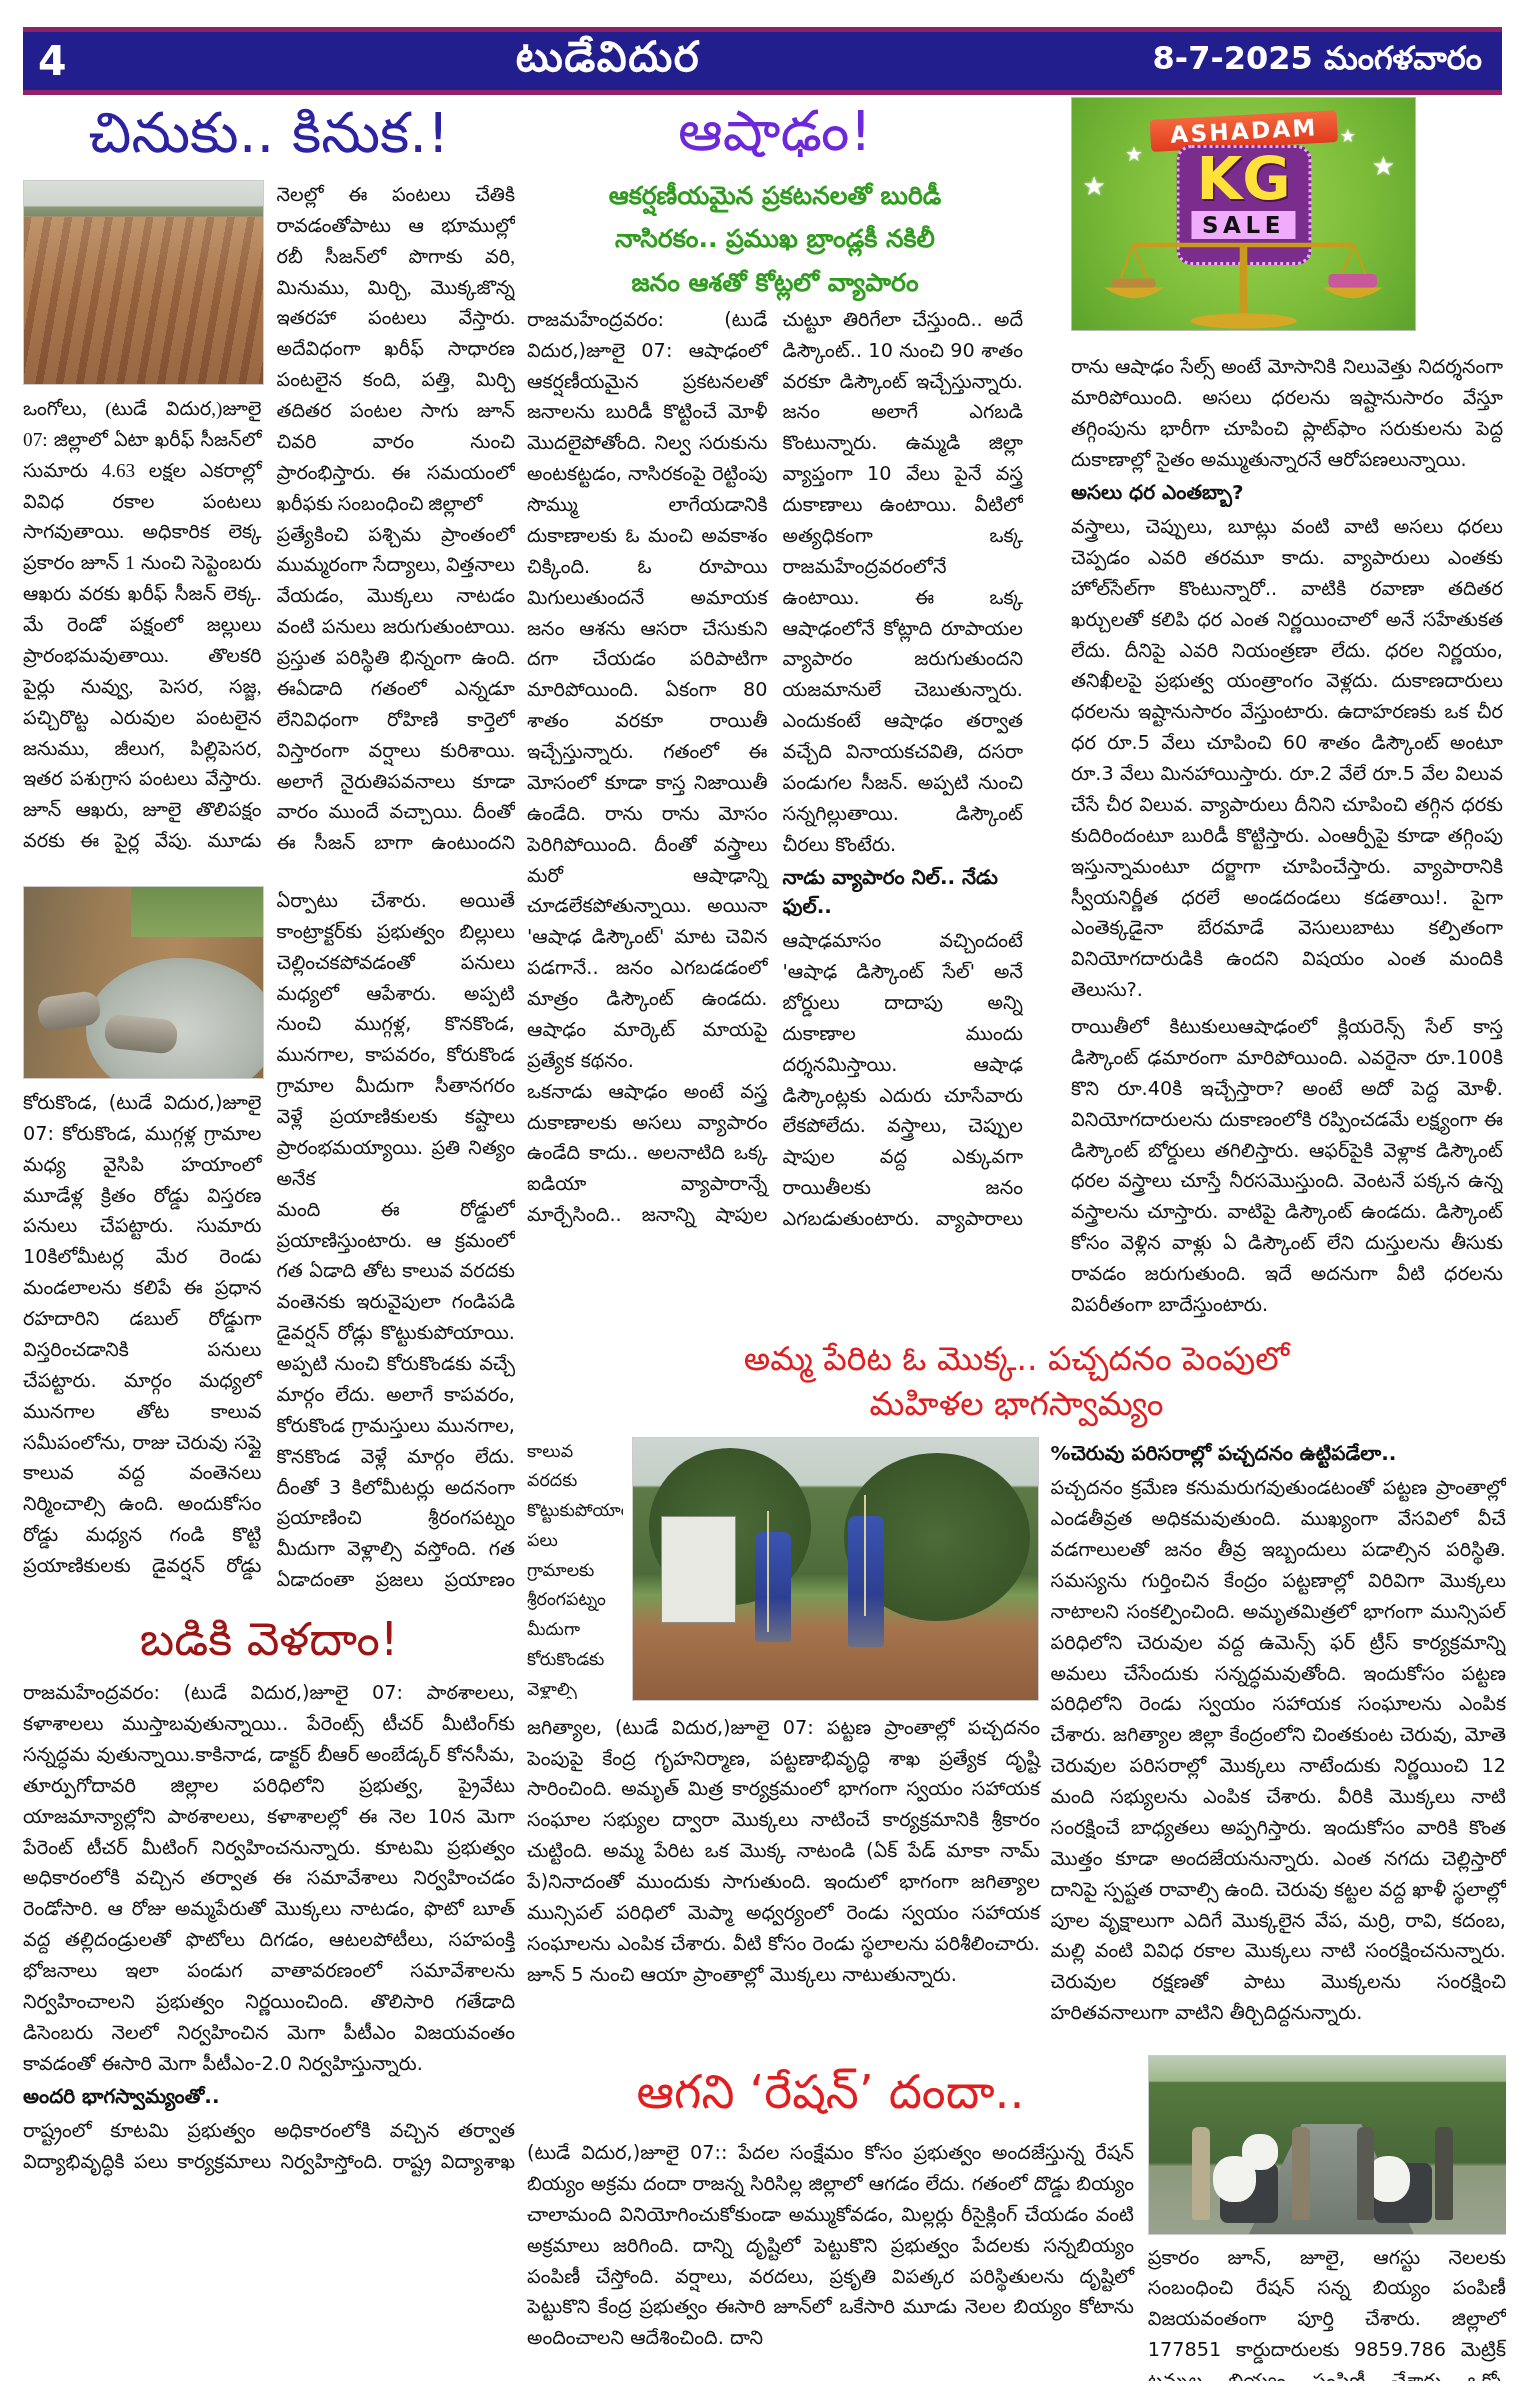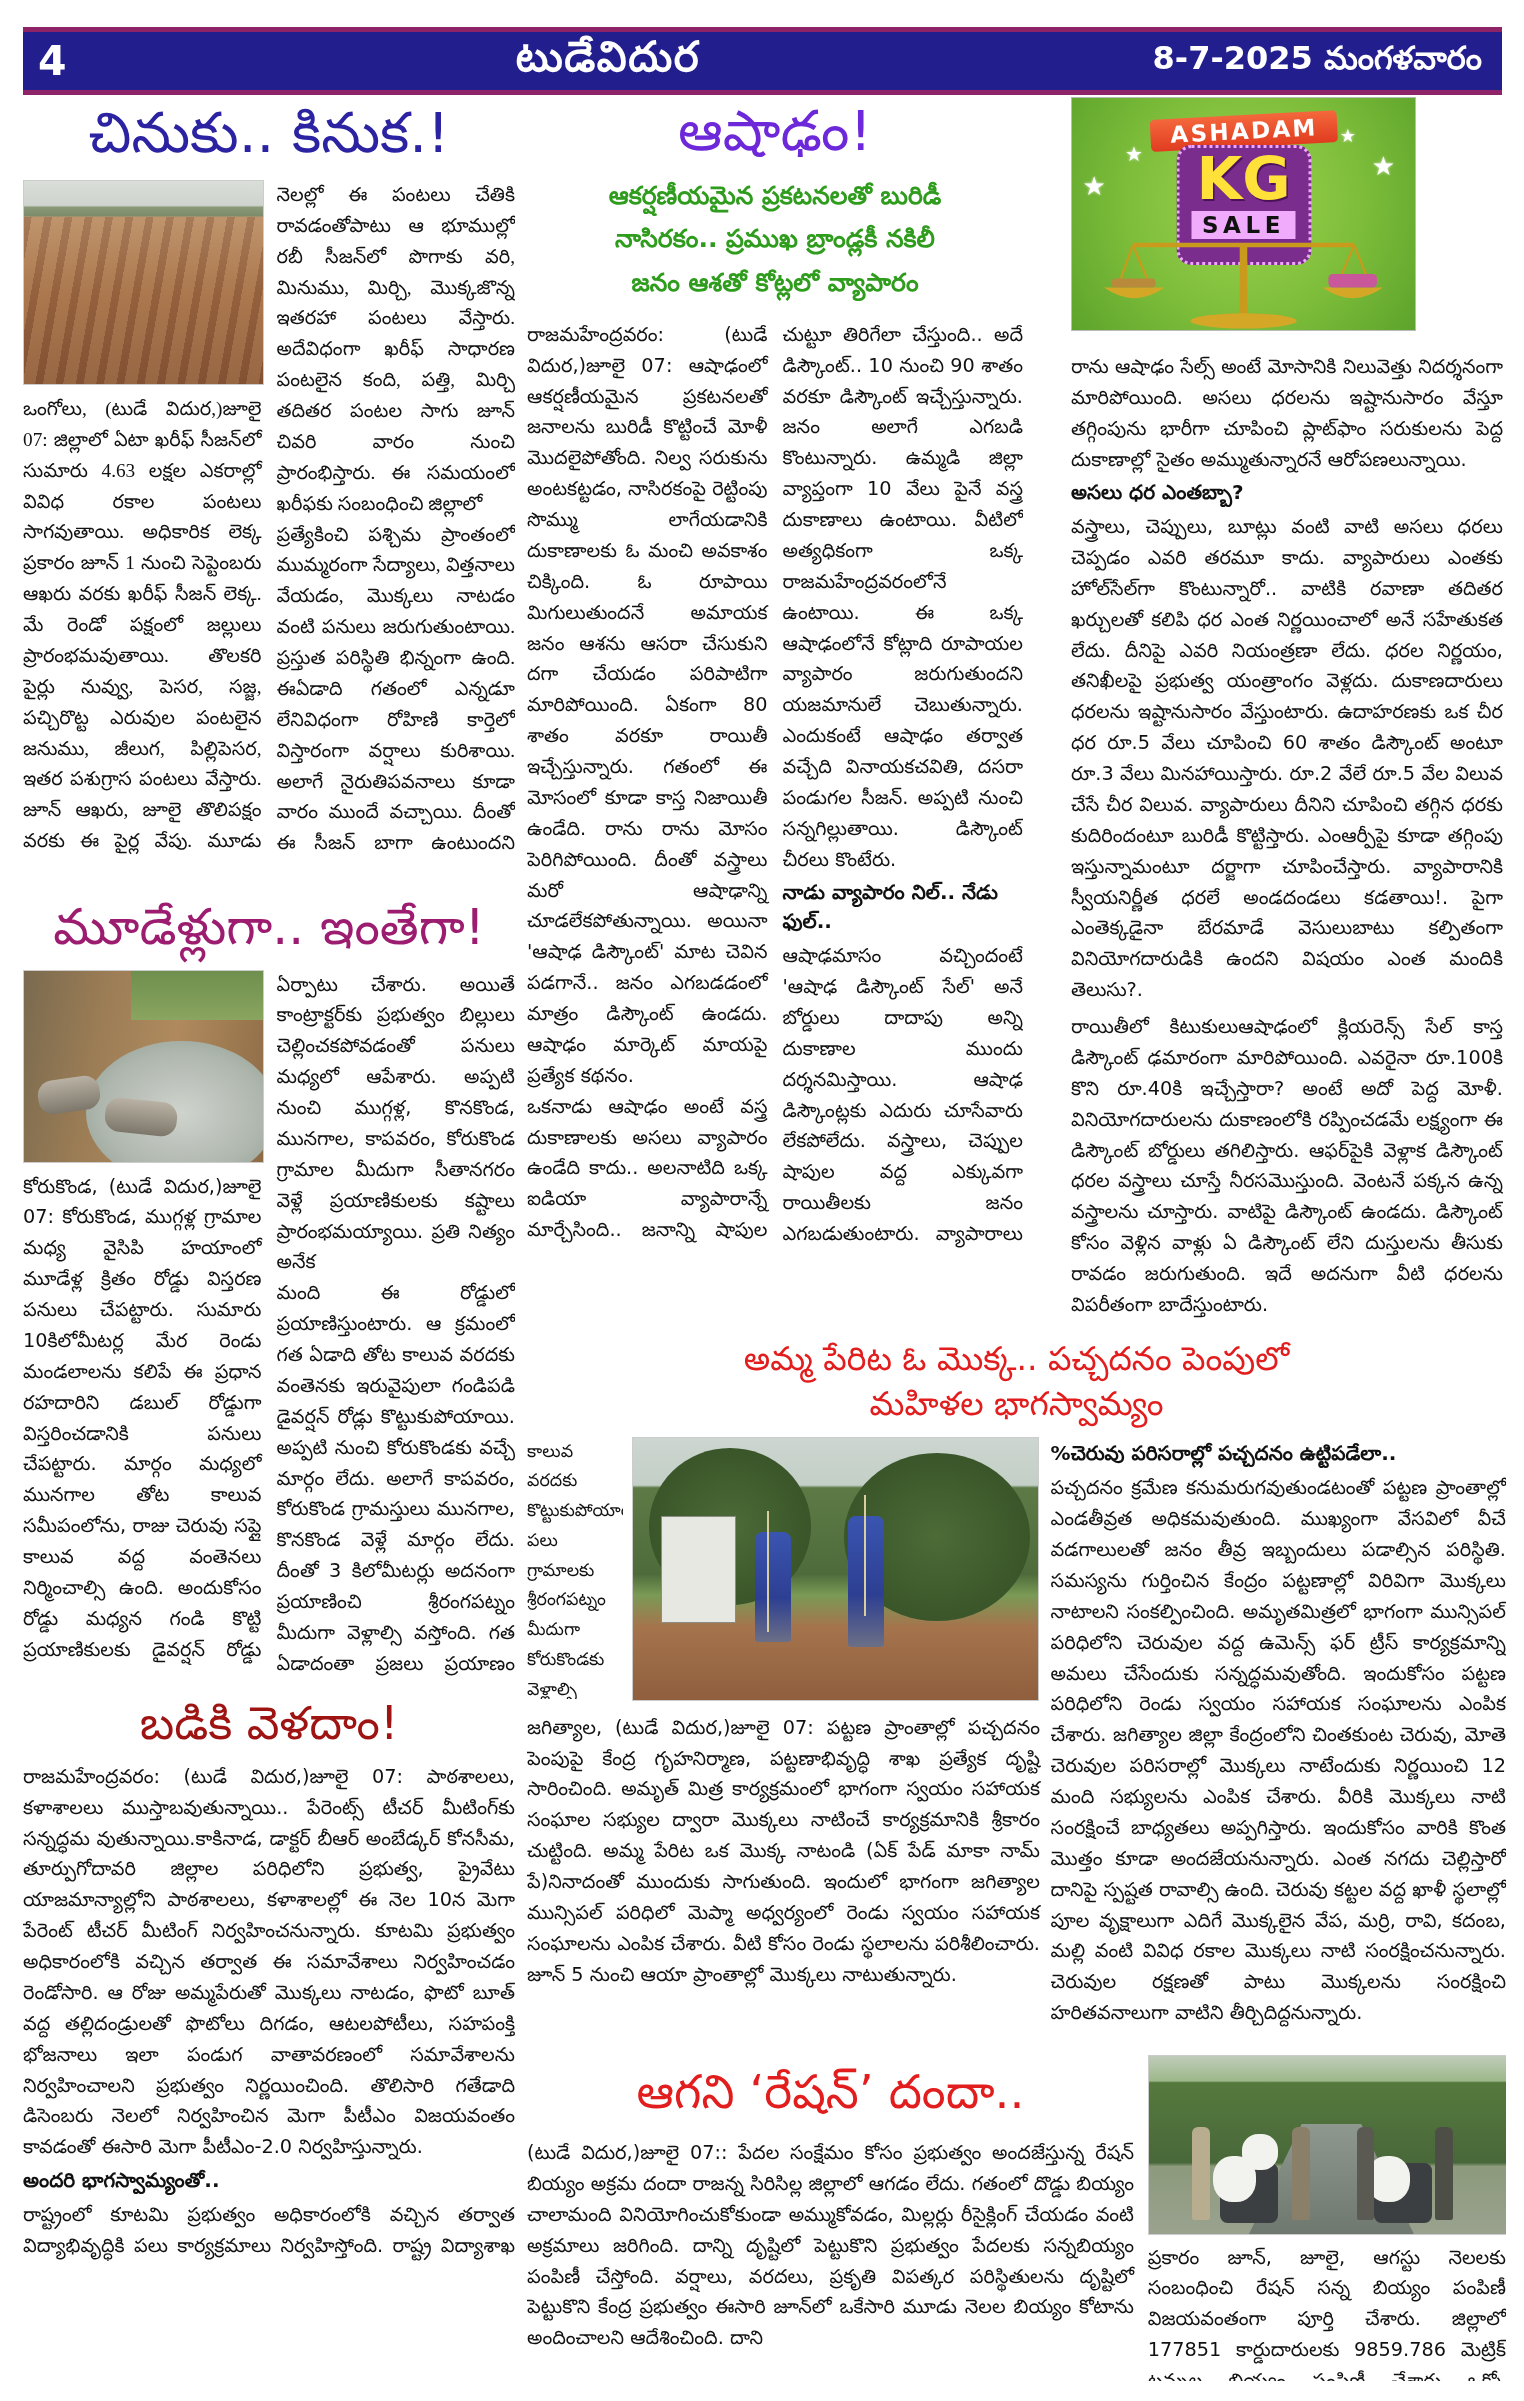--- a/index.html
+++ b/index.html
@@ -123,21 +123,20 @@
         <div class="photo photo-field">
           <div class="rows"></div>
         </div>
         <div class="body-text">ఒంగోలు, (టుడే విదుర,)జూలై 07: జిల్లాలో ఏటా ఖరీఫ్ సీజన్‌లో సుమారు 4.63 లక్షల ఎకరాల్లో వివిధ రకాల పంటలు సాగవుతాయి. అధికారిక లెక్క ప్రకారం జూన్ 1 నుంచి సెప్టెంబరు ఆఖరు వరకు ఖరీఫ్ సీజన్ లెక్క. మే రెండో పక్షంలో జల్లులు ప్రారంభమవుతాయి. తొలకరి పైర్లు నువ్వు, పెసర, సజ్జ, పచ్చిరొట్ట ఎరువుల పంటలైన జనుము, జీలుగ, పిల్లిపెసర, ఇతర పశుగ్రాస పంటలు వేస్తారు. జూన్ ఆఖరు, జూలై తొలిపక్షం వరకు ఈ పైర్ల వేపు. మూడు నెలల్లో ఈ పంటలు చేతికి రావడంతోపాటు ఆ భూముల్లో రబీ సీజన్‌లో పొగాకు వరి, మినుము, మిర్చి, మొక్కజొన్న ఇతరహా పంటలు వేస్తారు. అదేవిధంగా ఖరీఫ్ సాధారణ పంటలైన కంది, పత్తి, మిర్చి తదితర పంటల సాగు జూన్ చివరి వారం నుంచి ప్రారంభిస్తారు. ఈ సమయంలో ఖరీఫకు సంబంధించి జిల్లాలో</div>
         <div class="body-text">ప్రత్యేకించి పశ్చిమ ప్రాంతంలో ముమ్మరంగా సేద్యాలు, విత్తనాలు వేయడం, మొక్కలు నాటడం వంటి పనులు జరుగుతుంటాయి. ప్రస్తుత పరిస్థితి భిన్నంగా ఉంది. ఈఏడాది గతంలో ఎన్నడూ లేనివిధంగా రోహిణి కార్తెలో విస్తారంగా వర్షాలు కురిశాయి. అలాగే నైరుతిపవనాలు కూడా వారం ముందే వచ్చాయి. దీంతో ఈ సీజన్ బాగా ఉంటుందని రైతాంగం భావించింది. సాగుకు ముందుగానే ఉపక్రమించారు. ఆ తర్వాత వర్షాలు మొహం చాటేశాయి.</div>
 
       </div>
     </div>
 
     <div>
-      <div class="hl hl-road">మూడేళ్లుగా.. ఇంతేగా!</div>
       <div class="twocol a2-body">
         <div class="photo photo-canal">
           <div class="green"></div>
           <div class="water"></div>
           <div class="pipe pipe1"></div>
           <div class="pipe pipe2"></div>
         </div>
         <div class="body-text">కోరుకొండ, (టుడే విదుర,)జూలై 07: కోరుకొండ, ముగ్గళ్ల గ్రామాల మధ్య వైసిపి హయాంలో మూడేళ్ల క్రితం రోడ్డు విస్తరణ పనులు చేపట్టారు. సుమారు 10కిలోమీటర్ల మేర రెండు మండలాలను కలిపే ఈ ప్రధాన రహదారిని డబుల్ రోడ్డుగా విస్తరించడానికి పనులు చేపట్టారు. మార్గం మధ్యలో మునగాల తోట కాలువ సమీపంలోను, రాజు చెరువు సప్లై కాలువ వద్ద వంతెనలు నిర్మించాల్సి ఉంది. అందుకోసం రోడ్డు మధ్యన గండి కొట్టి ప్రయాణికులకు డైవర్షన్ రోడ్డు ఏర్పాటు చేశారు. అయితే కాంట్రాక్టర్‌కు ప్రభుత్వం బిల్లులు చెల్లించకపోవడంతో పనులు మధ్యలో ఆపేశారు. అప్పటి నుంచి ముగ్గళ్ల, కొనకొండ, మునగాల, కాపవరం, కోరుకొండ గ్రామాల మీదుగా సీతానగరం వెళ్లే ప్రయాణికులకు కష్టాలు ప్రారంభమయ్యాయి. ప్రతి నిత్యం అనేక</div>
         <div class="body-text">మంది ఈ రోడ్డులో ప్రయాణిస్తుంటారు. ఆ క్రమంలో గత ఏడాది తోట కాలువ వరదకు వంతెనకు ఇరువైపులా గండిపడి డైవర్షన్ రోడ్లు కొట్టుకుపోయాయి. అప్పటి నుంచి కోరుకొండకు వచ్చే మార్గం లేదు. అలాగే కాపవరం, కోరుకొండ గ్రామస్తులు మునగాల, కొనకొండ వెళ్లే మార్గం లేదు. దీంతో 3 కిలోమీటర్లు అదనంగా ప్రయాణించి శ్రీరంగపట్నం మీదుగా వెళ్లాల్సి వస్తోంది. గత ఏడాదంతా ప్రజలు ప్రయాణం చేసి ఇబ్బందులు పడ్డారు. ఈ విషయాన్ని ఎమ్మెల్యే బత్తుల బలరామకృష్ణ దృష్టికి తీసుకెళ్లగా ఆయన కాంట్రాక్టర్లతో మాట్లాడి తోట కాలువ వద్ద వంతెన నిర్మాణ పనులు ప్రారంభించారు. అయితే గత డిసెంబర్‌లో ప్రారంభమైన ఈ పనులు నేటికీ పూర్తి కాలేదు. దీంతో మరోసారి తోట కాలువ వరదకు డైవర్షన్ రోడ్లు కొట్టుకుపోయాయి. దీంతో కాపవరం, మునగాల గ్రామాలకు కష్టాలు మొదలయ్యాయి. శ్రీరంగపట్నం మీదుగా చుట్టూ తిరిగి కోరుకొండకు ప్రయాణిస్తున్నారు. వంతెన నిర్మాణ పనులు పూర్తి చేయాలని పది గ్రామాల ప్రజలు ముక్తకంఠంతో కోరుతున్నారు.</div>
       </div>
@@ -154,21 +153,21 @@
   </div>
 
   <div id="col-mid">
     <div>
       <div class="hl hl-ashadham">ఆషాఢం!</div>
       <div class="deck">
         <div>ఆకర్షణీయమైన ప్రకటనలతో బురిడీ</div>
         <div>నాసిరకం.. ప్రముఖ బ్రాండ్లకీ నకిలీ</div>
         <div>జనం ఆశతో కోట్లలో వ్యాపారం</div>
       </div>
-      <div class="twocol mid-body" style="margin-top:15px;">
+      <div class="twocol mid-body" style="margin-top:0;">
         <div class="body-text">రాజమహేంద్రవరం: (టుడే విదుర,)జూలై 07: ఆషాఢంలో ఆకర్షణీయమైన ప్రకటనలతో జనాలను బురిడీ కొట్టించే మోళీ మొదలైపోతోంది. నిల్వ సరుకును అంటకట్టడం, నాసిరకంపై రెట్టింపు సొమ్ము లాగేయడానికి దుకాణాలకు ఓ మంచి అవకాశం చిక్కింది. ఓ రూపాయి మిగులుతుందనే అమాయక జనం ఆశను ఆసరా చేసుకుని దగా చేయడం పరిపాటిగా మారిపోయింది. ఏకంగా 80 శాతం వరకూ రాయితీ ఇచ్చేస్తున్నారు. గతంలో ఈ మోసంలో కూడా కాస్త నిజాయితీ ఉండేది. రాను రాను మోసం పెరిగిపోయింది. దీంతో వస్త్రాలు మరో ఆషాఢాన్ని చూడలేకపోతున్నాయి. అయినా 'ఆషాఢ డిస్కౌంట్' మాట చెవిన పడగానే.. జనం ఎగబడడంలో మాత్రం డిస్కౌంట్ ఉండదు. ఆషాఢం మార్కెట్ మాయపై ప్రత్యేక కథనం.</div>
         <div class="body-text">ఒకనాడు ఆషాఢం అంటే వస్త్ర దుకాణాలకు అసలు వ్యాపారం ఉండేది కాదు.. అలనాటిది ఒక్క ఐడియా వ్యాపారాన్నే మార్చేసింది.. జనాన్ని షాపుల చుట్టూ తిరిగేలా చేస్తుంది.. అదే డిస్కౌంట్.. 10 నుంచి 90 శాతం వరకూ డిస్కౌంట్ ఇచ్చేస్తున్నారు. జనం అలాగే ఎగబడి కొంటున్నారు. ఉమ్మడి జిల్లా వ్యాప్తంగా 10 వేలు పైనే వస్త్ర దుకాణాలు ఉంటాయి. వీటిలో అత్యధికంగా ఒక్క రాజమహేంద్రవరంలోనే ఉంటాయి. ఈ ఒక్క ఆషాఢంలోనే కోట్లాది రూపాయల వ్యాపారం జరుగుతుందని యజమానులే చెబుతున్నారు. ఎందుకంటే ఆషాఢం తర్వాత వచ్చేది వినాయకచవితి, దసరా పండుగల సీజన్. అప్పటి నుంచి సన్నగిల్లుతాయి. డిస్కౌంట్ చీరలు కొంటేరు.</div>
         <div class="subhead">నాడు వ్యాపారం నిల్.. నేడు ఫుల్..</div>
         <div class="body-text">ఆషాఢమాసం వచ్చిందంటే 'ఆషాఢ డిస్కౌంట్ సేల్' అనే బోర్డులు దాదాపు అన్ని దుకాణాల ముందు దర్శనమిస్తాయి. ఆషాఢ డిస్కౌంట్లకు ఎదురు చూసేవారు లేకపోలేదు. వస్త్రాలు, చెప్పుల షాపుల వద్ద ఎక్కువగా రాయితీలకు జనం ఎగబడుతుంటారు. వ్యాపారాలు మూడు పువ్వులు ఆరు కాయలుగా సాగిపోతున్నాయి. దీంతో బేరాలు పెరగడానికి డిస్కౌంట్లు పెడుతుంటారు. కొన్నేళ్ల కిందట డిస్కౌంట్లు కాస్త సహేతుకంగా సాగేవి. వ్యాపారులు ఆషాఢంలో పాత స్టాకును క్లియర్ చేసుకునేవారు. రాను</div>
       </div>
     </div>
   </div>
 
   <div id="col-right">
     <div class="kg-ad">

